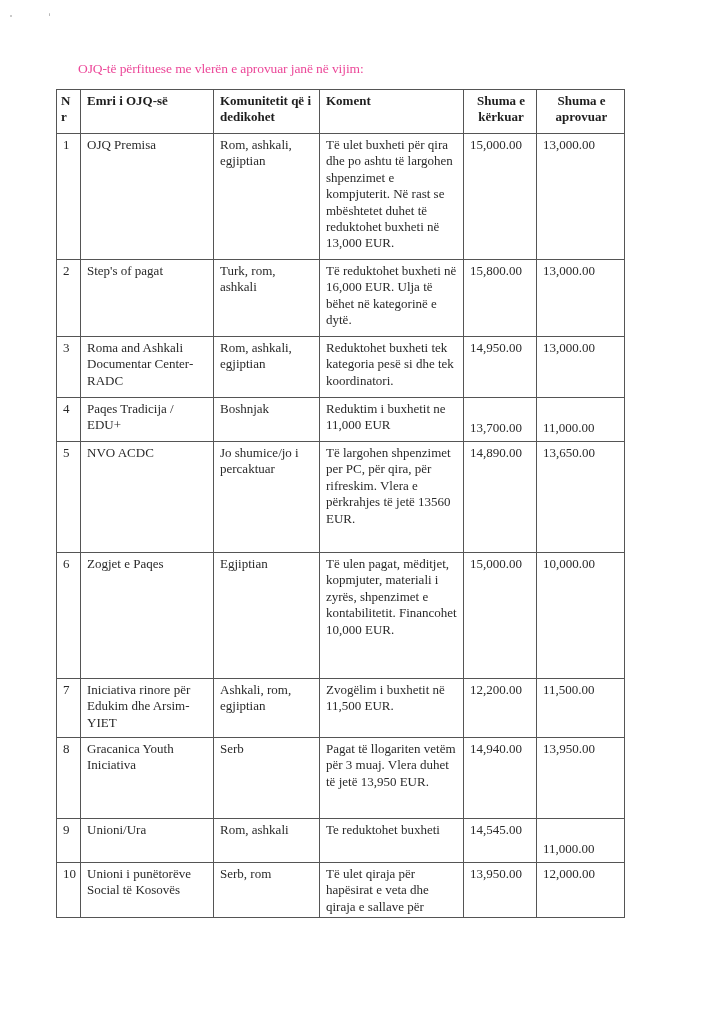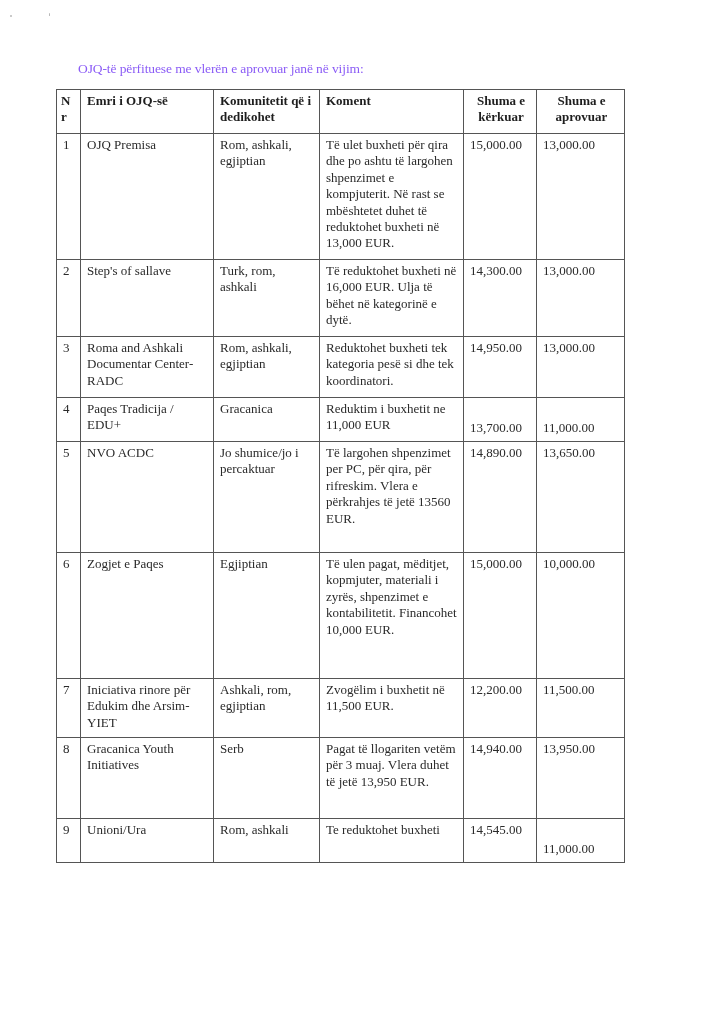--- a/index.html
+++ b/index.html
@@ -2,21 +2,21 @@
 <html><head>
 <meta charset="utf-8">
 <style>
   html, body { margin: 0; padding: 0; }
   body {
     width: 703px; height: 1024px; background: #ffffff; position: relative; overflow: hidden;
     font-family: "Liberation Serif", "DejaVu Serif", serif; color: #222;
   }
   .speck { position: absolute; width: 2px; height: 2px; background: #b8b8b8; border-radius: 1px; }
   .intro {
-    position: absolute; left: 78px; top: 61px; font-size: 13.5px; color: #8b5cf6; letter-spacing: -0.1px;
+    position: absolute; left: 78px; top: 61px; font-size: 13.5px; color: #ec4899; letter-spacing: -0.1px;
   }
   table.grid {
     position: absolute; left: 56px; top: 89px; border-collapse: collapse; table-layout: fixed;
     width: 568px; font-size: 13px; line-height: 16.4px;
   }
   table.grid td, table.grid th {
     border: 1px solid #555; vertical-align: top; padding: 3px 4px 2px 6px; text-align: left;
     font-weight: normal; color: #2a2a2a;
   }
   table.grid th { font-weight: bold; color: #1e1e1e; }
@@ -57,38 +57,38 @@
       <tr style="height: 126px;">
         <td class="nr">1</td>
         <td>OJQ Premisa</td>
         <td>Rom, ashkali, egjiptian</td>
         <td>Të ulet buxheti për qira dhe po ashtu të largohen shpenzimet e kompjuterit. Në rast se mbështetet duhet të reduktohet buxheti në 13,000 EUR.</td>
         <td class="kerk c-money">15,000.00</td>
         <td class="apr c-money">13,000.00</td>
       </tr>
       <tr style="height: 77px;">
         <td class="nr">2</td>
-        <td>Step's of sallave</td>
+        <td>Step's of pagat</td>
         <td>Turk, rom, ashkali</td>
         <td>Të reduktohet buxheti në 16,000 EUR. Ulja të bëhet në kategorinë e dytë.</td>
-        <td class="kerk c-money">14,300.00</td>
+        <td class="kerk c-money">15,800.00</td>
         <td class="apr c-money">13,000.00</td>
       </tr>
       <tr style="height: 61px;">
         <td class="nr">3</td>
         <td>Roma and Ashkali Documentar Center-RADC</td>
         <td>Rom, ashkali, egjiptian</td>
         <td>Reduktohet buxheti tek kategoria pesë si dhe tek koordinatori.</td>
         <td class="kerk c-money">14,950.00</td>
         <td class="apr c-money">13,000.00</td>
       </tr>
       <tr style="height: 44px;">
         <td class="nr">4</td>
         <td>Paqes Tradicija / EDU+</td>
-        <td>Gracanica</td>
+        <td>Boshnjak</td>
         <td>Reduktim i buxhetit ne 11,000 EUR</td>
         <td class="kerk c-money" style="padding-top: 22px;">13,700.00</td>
         <td class="apr c-money" style="padding-top: 22px;">11,000.00</td>
       </tr>
       <tr style="height: 111px;">
         <td class="nr">5</td>
         <td>NVO ACDC</td>
         <td>Jo shumice/jo i percaktuar</td>
         <td>Të largohen shpenzimet per PC, për qira, për rifreskim. Vlera e përkrahjes të jetë 13560 EUR.</td>
         <td class="kerk c-money">14,890.00</td>
@@ -105,28 +105,36 @@
       <tr style="height: 59px;">
         <td class="nr">7</td>
         <td>Iniciativa rinore për Edukim dhe Arsim-YIET</td>
         <td>Ashkali, rom, egjiptian</td>
         <td>Zvogëlim i buxhetit në 11,500 EUR.</td>
         <td class="kerk c-money">12,200.00</td>
         <td class="apr c-money">11,500.00</td>
       </tr>
       <tr style="height: 81px;">
         <td class="nr">8</td>
-        <td>Gracanica Youth Initiatives</td>
+        <td>Gracanica Youth Iniciativa</td>
         <td>Serb</td>
         <td>Pagat të llogariten vetëm për 3 muaj. Vlera duhet të jetë 13,950 EUR.</td>
         <td class="kerk c-money">14,940.00</td>
         <td class="apr c-money">13,950.00</td>
       </tr>
       <tr style="height: 44px;">
         <td class="nr">9</td>
         <td>Unioni/Ura</td>
         <td>Rom, ashkali</td>
         <td>Te reduktohet buxheti</td>
         <td class="kerk c-money" style="">14,545.00</td>
         <td class="apr c-money" style="padding-top: 22px;">11,000.00</td>
       </tr>
+      <tr style="height: 52px;">
+        <td class="nr">10</td>
+        <td>Unioni i punëtorëve Social të Kosovës</td>
+        <td>Serb, rom</td>
+        <td>Të ulet qiraja për hapësirat e veta dhe qiraja e sallave për</td>
+        <td class="kerk c-money">13,950.00</td>
+        <td class="apr c-money">12,000.00</td>
+      </tr>
     </tbody>
 </table>
 
 </body></html>

